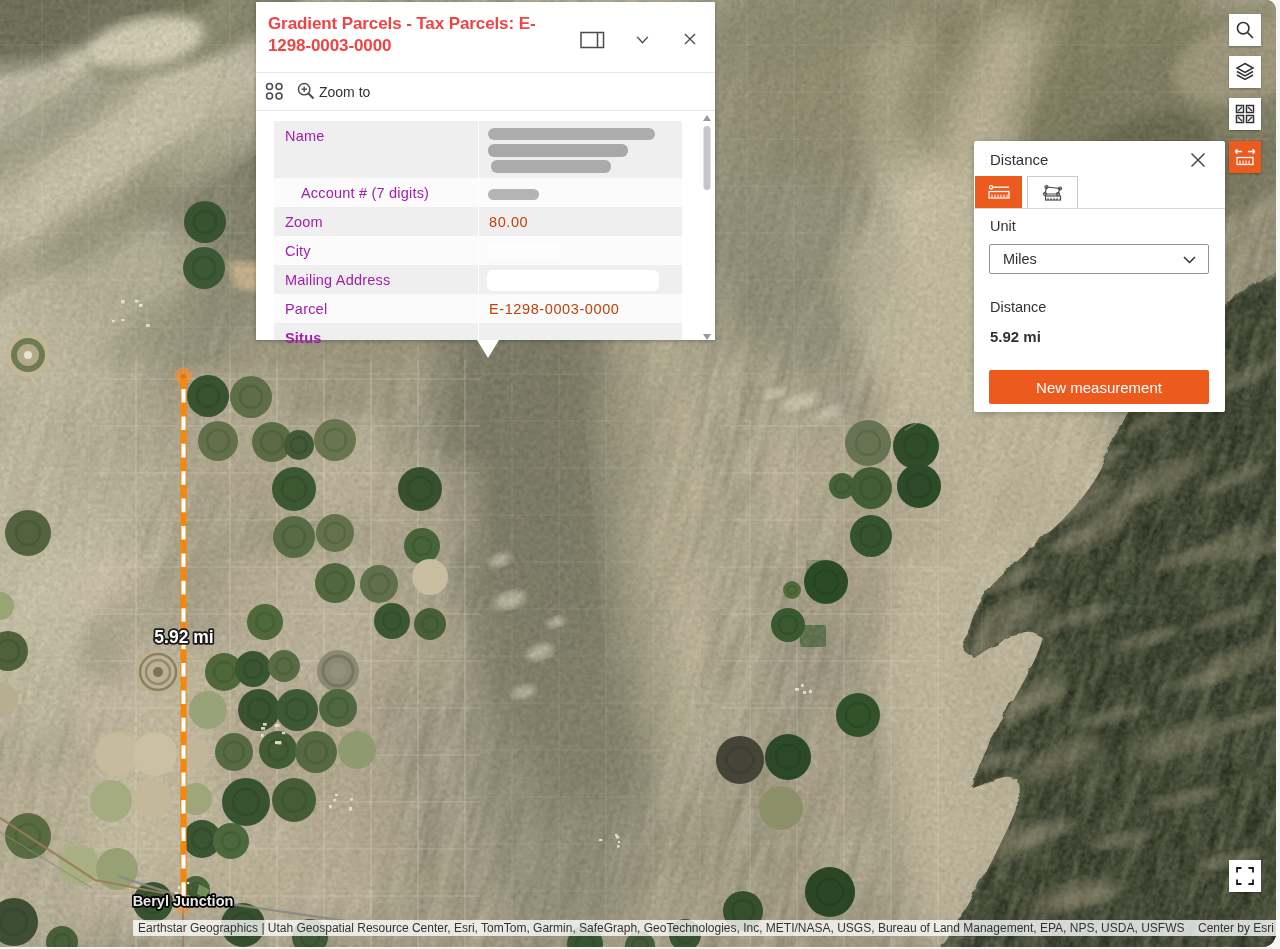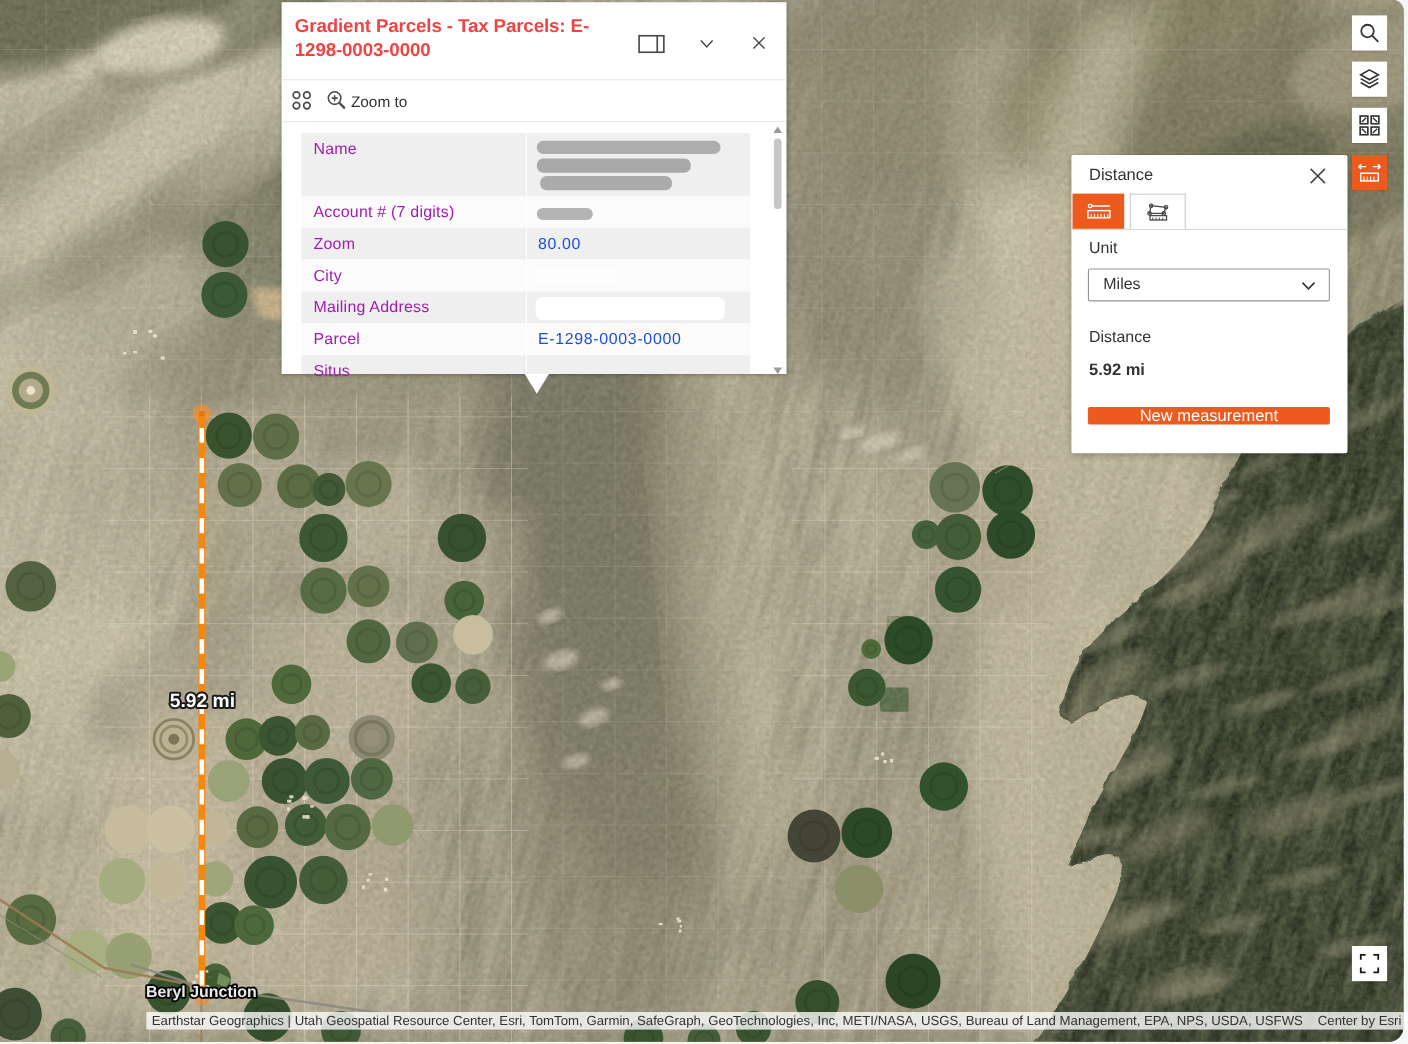--- a/index.html
+++ b/index.html
@@ -5,21 +5,21 @@
 .btn{position:absolute;left:1229px;width:32px;height:32px;background:#fff;box-shadow:0 1px 2px rgba(0,0,0,.3);display:flex;align-items:center;justify-content:center;}
 #attr{position:absolute;top:920px;left:133px;right:0;height:16px;background:rgba(255,255,255,.78);color:#323232;font-size:12px;line-height:16px;white-space:nowrap;}
 #attr .src{position:absolute;left:5px;}
 #attr .pwr{position:absolute;right:6px;}
 #popup{position:absolute;left:256px;top:2px;width:459px;height:338px;background:#fff;box-shadow:0 1px 4px rgba(0,0,0,.3);color:#323232;}
 #popup .tail{position:absolute;left:221px;top:338px;width:0;height:0;border-left:11px solid transparent;border-right:11px solid transparent;border-top:18px solid #fff;}
 #ptitle{position:absolute;left:12px;top:11px;width:330px;font-size:17px;font-weight:700;line-height:21.5px;color:#ef4444;letter-spacing:-0.1px;}
 .hdricon{position:absolute;color:#4a4a4a;}
 #prow2{position:absolute;left:0;top:70px;width:459px;height:37px;border-top:1px solid #e8e8e8;border-bottom:1px solid #e8e8e8;}
 .tlab{position:absolute;left:29px;font-size:14.5px;letter-spacing:0.2px;color:#a21caf;}
-.tvalr{position:absolute;left:233px;font-size:14.5px;letter-spacing:0.6px;color:#1d4ed8;}
+.tvalr{position:absolute;left:233px;font-size:14.5px;letter-spacing:0.6px;color:#c2410c;}
 .redact{position:absolute;border-radius:6px;}
 #mpanel{position:absolute;left:974px;top:141px;width:251px;height:271px;background:#fff;box-shadow:0 1px 6px rgba(0,0,0,.25);border-radius:2px;color:#323232;}
 .orange{background:#ED5A1E;}
 </style></head>
 <body>
 <div id="map">
 <svg id="terrain" width="1276" height="947" viewBox="0 0 1276 947">
 <defs>
 <filter id="b20">
           <feGaussianBlur stdDeviation="20"></feGaussianBlur>
@@ -599,26 +599,26 @@
  </div>
  <div style="position:absolute;left:18px;top:119px;width:408px;height:57px;background:#efefef;"></div>
  <div style="position:absolute;left:18px;top:176px;width:408px;height:29px;background:#fbfbfb;"></div>
  <div style="position:absolute;left:18px;top:205px;width:408px;height:29px;background:#efefef;"></div>
  <div style="position:absolute;left:18px;top:234px;width:408px;height:29px;background:#fbfbfb;"></div>
  <div style="position:absolute;left:18px;top:263px;width:408px;height:29px;background:#efefef;"></div>
  <div style="position:absolute;left:18px;top:292px;width:408px;height:29px;background:#fbfbfb;"></div>
  <div style="position:absolute;left:18px;top:321px;width:408px;height:17px;background:#efefef;"></div>
  <div style="position:absolute;left:222px;top:119px;width:1px;height:219px;background:#fff;"></div>
  <div class="tlab" style="top:126px;">Name</div>
- <div class="tlab" style="top:183px;">Account # (7 digits)</div>
+ <div class="tlab" style="top:183px;margin-left:16px;">Account # (7 digits)</div>
  <div class="tlab" style="top:212px;">Zoom</div>
  <div class="tlab" style="top:241px;">City</div>
  <div class="tlab" style="top:270px;">Mailing Address</div>
  <div class="tlab" style="top:299px;">Parcel</div>
- <div class="tlab" style="top:328px;">Situs</div>
+ <div class="tlab" style="top:328px;font-weight:bold;">Situs</div>
  <div class="tvalr" style="top:212px;">80.00</div>
  <div class="tvalr" style="top:299px;">E-1298-0003-0000</div>
  <div class="redact" style="left:232px;top:126px;width:167px;height:12px;background:#adadad;"></div>
  <div class="redact" style="left:232px;top:142px;width:140px;height:13px;background:#a8a8a8;"></div>
  <div class="redact" style="left:235px;top:158px;width:120px;height:13px;background:#ababab;"></div>
  <div class="redact" style="left:232px;top:187px;width:51px;height:11px;background:#b4b4b4;"></div>
  <div class="redact" style="left:232px;top:241px;width:73px;height:16px;background:#fdfdfd;"></div>
  <div class="redact" style="left:231px;top:268px;width:172px;height:21px;background:#fff;"></div>
  <div style="position:absolute;left:447px;top:113px;width:8px;height:225px;">
   <svg width="8" height="225">
@@ -659,21 +659,21 @@
  </div>
  <div style="position:absolute;left:16px;top:77px;font-size:14.5px;">Unit</div>
  <div style="position:absolute;left:15px;top:103px;width:220px;height:30px;border:1px solid #949494;border-radius:2px;box-sizing:border-box;">
   <div style="position:absolute;left:13px;top:6px;font-size:14.5px;">Miles</div>
   <svg style="position:absolute;right:12px;top:11px" width="13" height="8" viewBox="0 0 13 8">
         <path d="M1 1 L6.5 6.5 L12 1" fill="none" stroke="#323232" stroke-width="1.5"></path>
       </svg>
  </div>
  <div style="position:absolute;left:16px;top:158px;font-size:14.5px;">Distance</div>
  <div style="position:absolute;left:16px;top:187px;font-size:15px;font-weight:700;">5.92 mi</div>
- <div class="orange" style="position:absolute;left:15px;top:229px;width:220px;height:16px;border-radius:2px;color:#fff;font-size:15px;display:flex;align-items:center;justify-content:center;">New measurement</div>
+ <div class="orange" style="position:absolute;left:15px;top:229px;width:220px;height:34px;border-radius:2px;color:#fff;font-size:15px;display:flex;align-items:center;justify-content:center;">New measurement</div>
 </div>
 <div class="btn" style="top:14px;">
     <svg width="20" height="20" viewBox="0 0 20 20">
       <g fill="none" stroke="#323232" stroke-width="1.6">
         <circle cx="8.2" cy="8.2" r="5.7"></circle>
         <line x1="12.6" y1="12.6" x2="18" y2="18"></line>
       </g>
     </svg>
   </div>
 <div class="btn" style="top:56px;">

